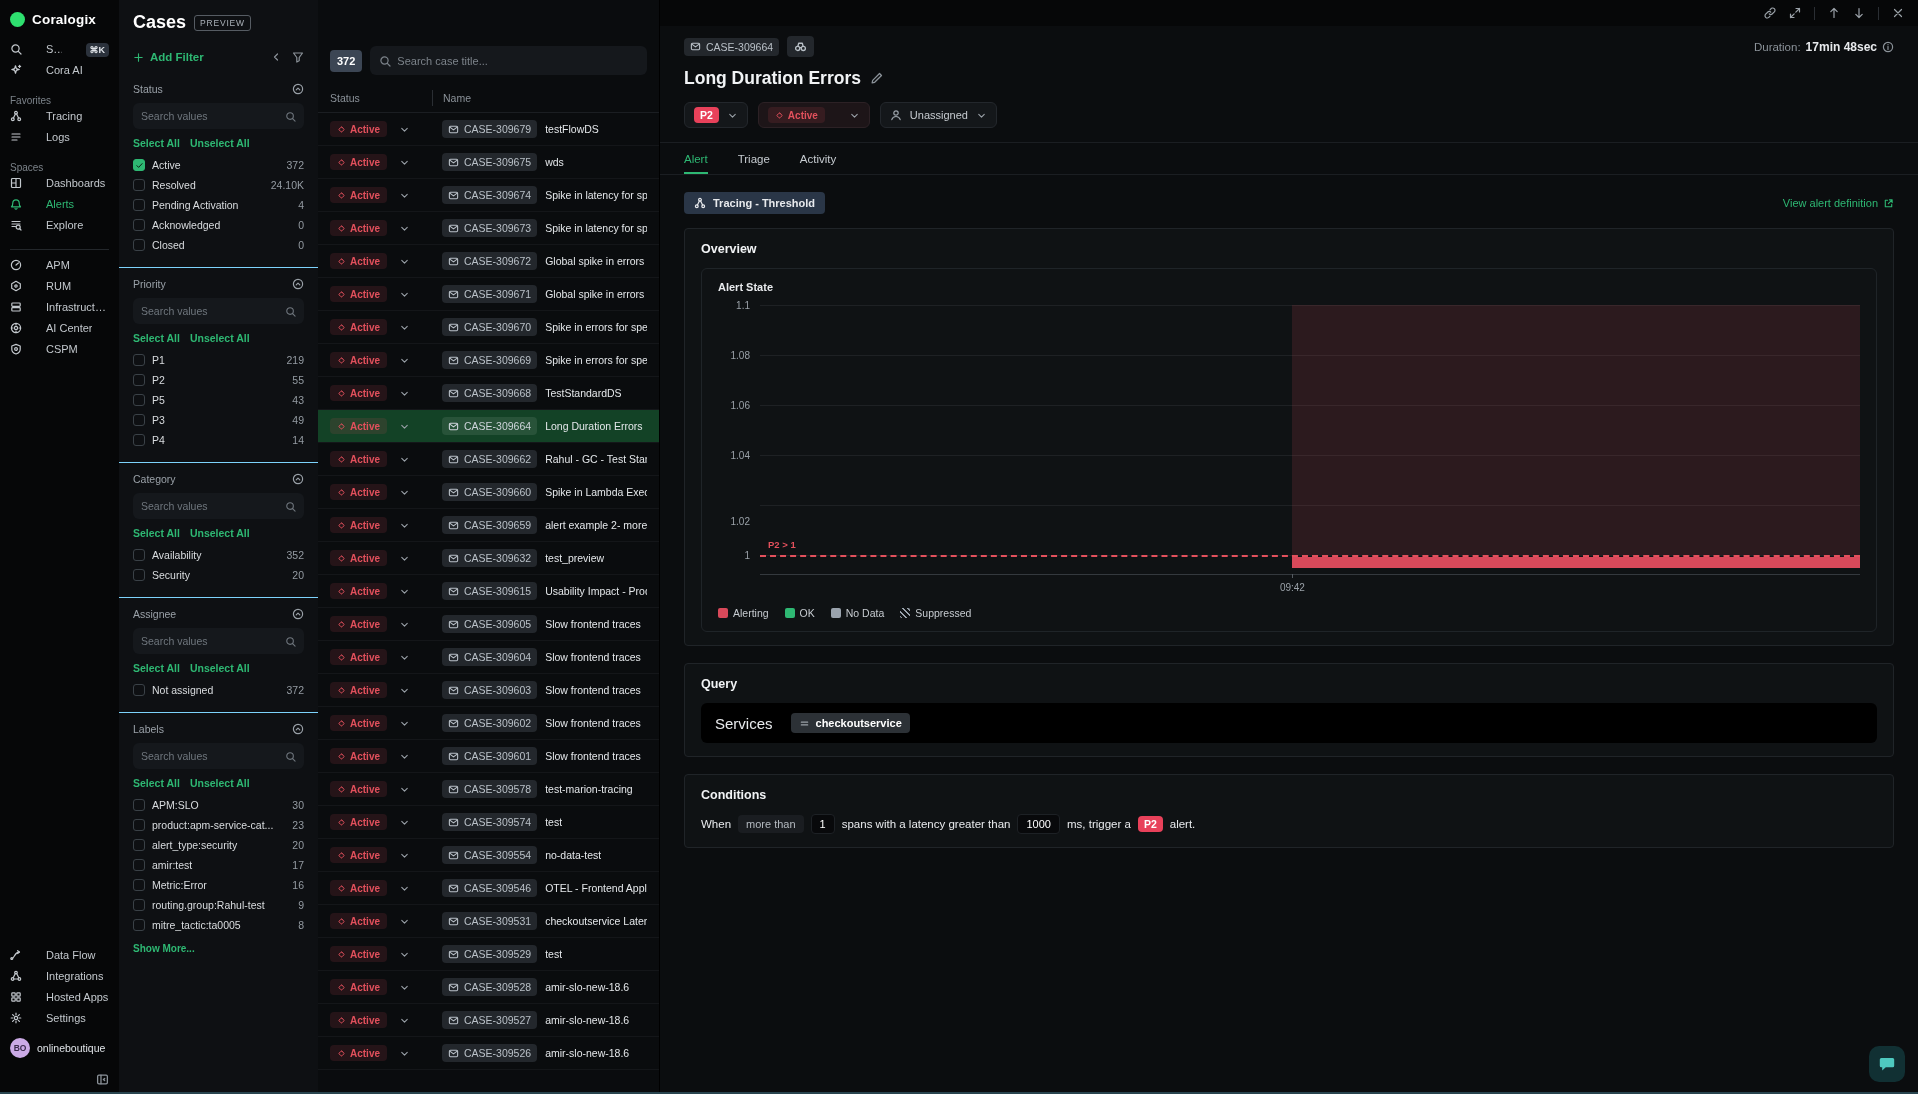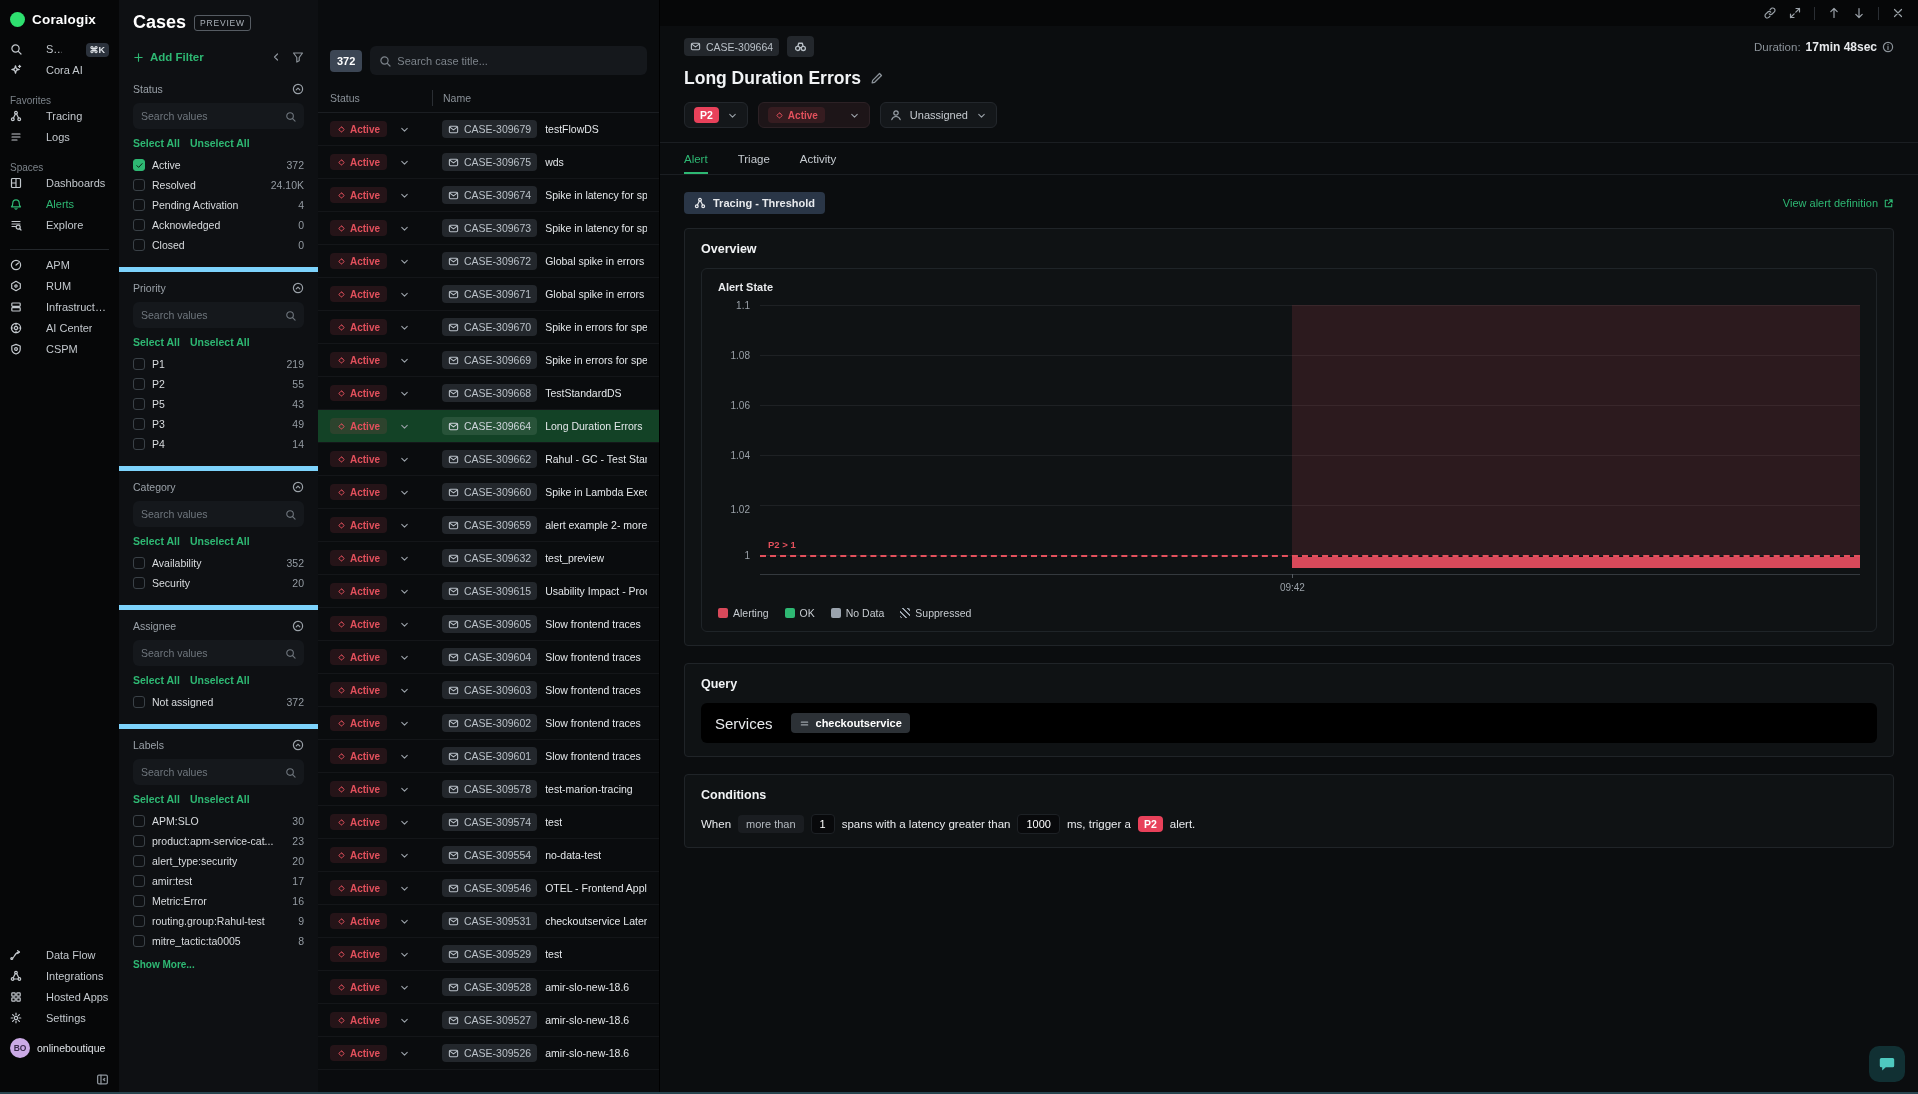--- a/index.html
+++ b/index.html
@@ -27,21 +27,21 @@
 
   
   .filters { width:199px; flex:none; background:#0e1013; display:flex; flex-direction:column; overflow:hidden; }
   .filters-header { display:flex; align-items:center; gap:8px; padding:12px 14px 10px; }
   .filters-title { font-size:18px; font-weight:bold; color:#fff;text-align:center; }
   .preview-badge { border:1px solid #565c63; color:#aab1b8; border-radius:3px; font-size:8.5px; letter-spacing:.8px; padding:2px 5px; }
   .addfilter-row { display:flex; align-items:center; padding:8px 14px 10px; }
   .addfilter { display:flex; align-items:center; gap:6px; color:#2eb873; font-size:11.5px; font-weight:bold; }
   .af-right { margin-left:auto; display:flex; align-items:center; gap:10px; color:#8b9299; }
   .fsec { padding:10px 14px 12px; }
-  .fsec + .fsec { border-top:5px solid #7dd3fc; }
+  .fsec + .fsec { border-top:1px solid #7dd3fc; }
   .fsec-head { display:flex; align-items:center; justify-content:space-between; color:#9aa1a8; font-size:10.5px; margin-bottom:8px; }
   .fsearch { display:flex; align-items:center; height:26px; background:#15181c; border-radius:6px; padding:0 8px; color:#6f767d; font-size:10.5px; margin-bottom:8px; }
   .fsearch .ph { flex:1; }
   .flinks { display:flex; gap:10px; font-size:10.5px; color:#2eb873; font-weight:bold; margin-bottom:6px; }
   .fopt { display:flex; align-items:center; gap:7px; height:20px; font-size:10.5px; color:#d9dcdf; }
   .fopt .cnt { margin-left:auto; color:#949ba2; }
   .cbx { width:12px; height:12px; border:1px solid #3a4147; border-radius:3px; flex:none; }
   .cbx.on { background:#2eb873; border-color:#2eb873; display:flex; align-items:center; justify-content:center; color:#06130c; }
   .show-more { color:#2eb873; font-size:10px; font-weight:bold; margin-top:8px; }
 
@@ -1355,21 +1355,21 @@
       <div class="card">
         <h3>Overview</h3>
         <div class="chart-panel">
           <div class="chart-title">Alert State</div>
           <div class="chart-wrap">
             <div class="yaxis" id="yaxis">
                 <span class="ylab" style="top:0px">1.1</span>
                 <span class="ylab" style="top:50px">1.08</span>
                 <span class="ylab" style="top:100px">1.06</span>
                 <span class="ylab" style="top:150px">1.04</span>
-                <span class="ylab" style="top:204px">1.02</span>
+                <span class="ylab" style="top:216px">1.02</span>
                 <span class="ylab" style="top:250px">1</span>
               </div>
             <div class="plot" id="plot">
                 <div class="gline" style="top:0px"></div>
                 <div class="gline" style="top:50px"></div>
                 <div class="gline" style="top:100px"></div>
                 <div class="gline" style="top:150px"></div>
                 <div class="gline" style="top:200px"></div>
                 <div class="gline" style="top:250px"></div>
                 <div class="region" style="left:48.4%;right:0;top:0;height:250px"></div>

